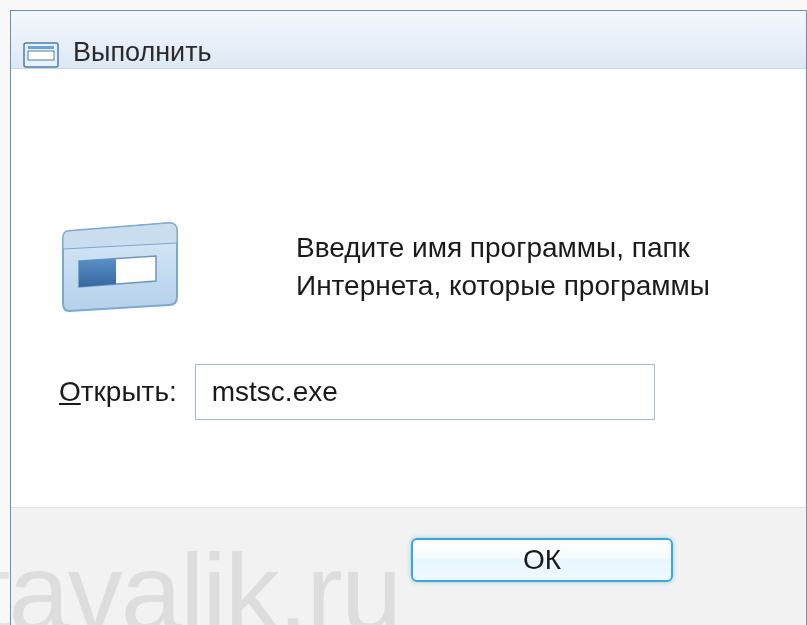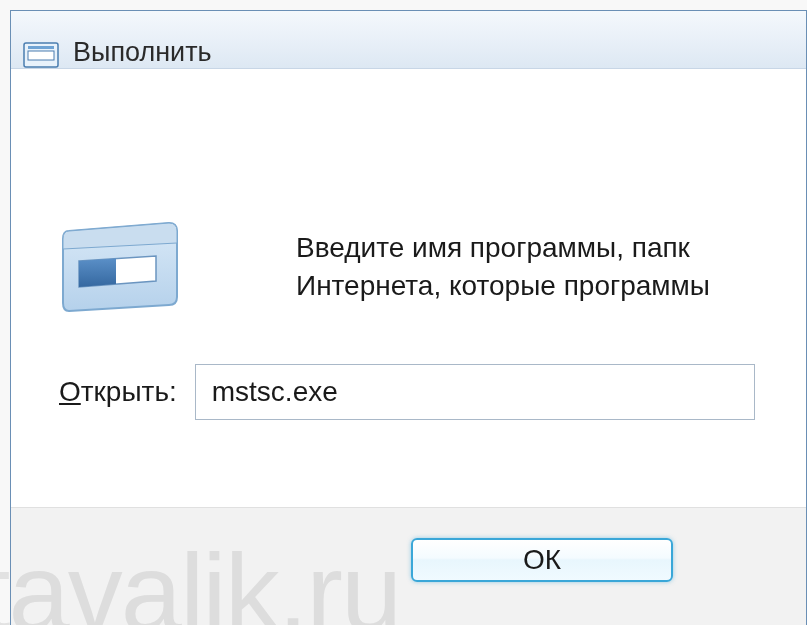--- a/index.html
+++ b/index.html
@@ -73,21 +73,21 @@
       gap: 18px;
     }
     .open-label {
       font-size: 28px;
       color: #1a1a1a;
     }
     .open-label .mnemonic {
       text-decoration: underline;
     }
     .open-input {
-      width: 560px;
+      width: 460px;
       height: 56px;
       border: 1px solid #a9b8c8;
       background: #fff;
       font-size: 28px;
       padding: 10px 16px;
       color: #1a1a1a;
       outline: none;
       font-family: inherit;
     }
     .button-bar {

